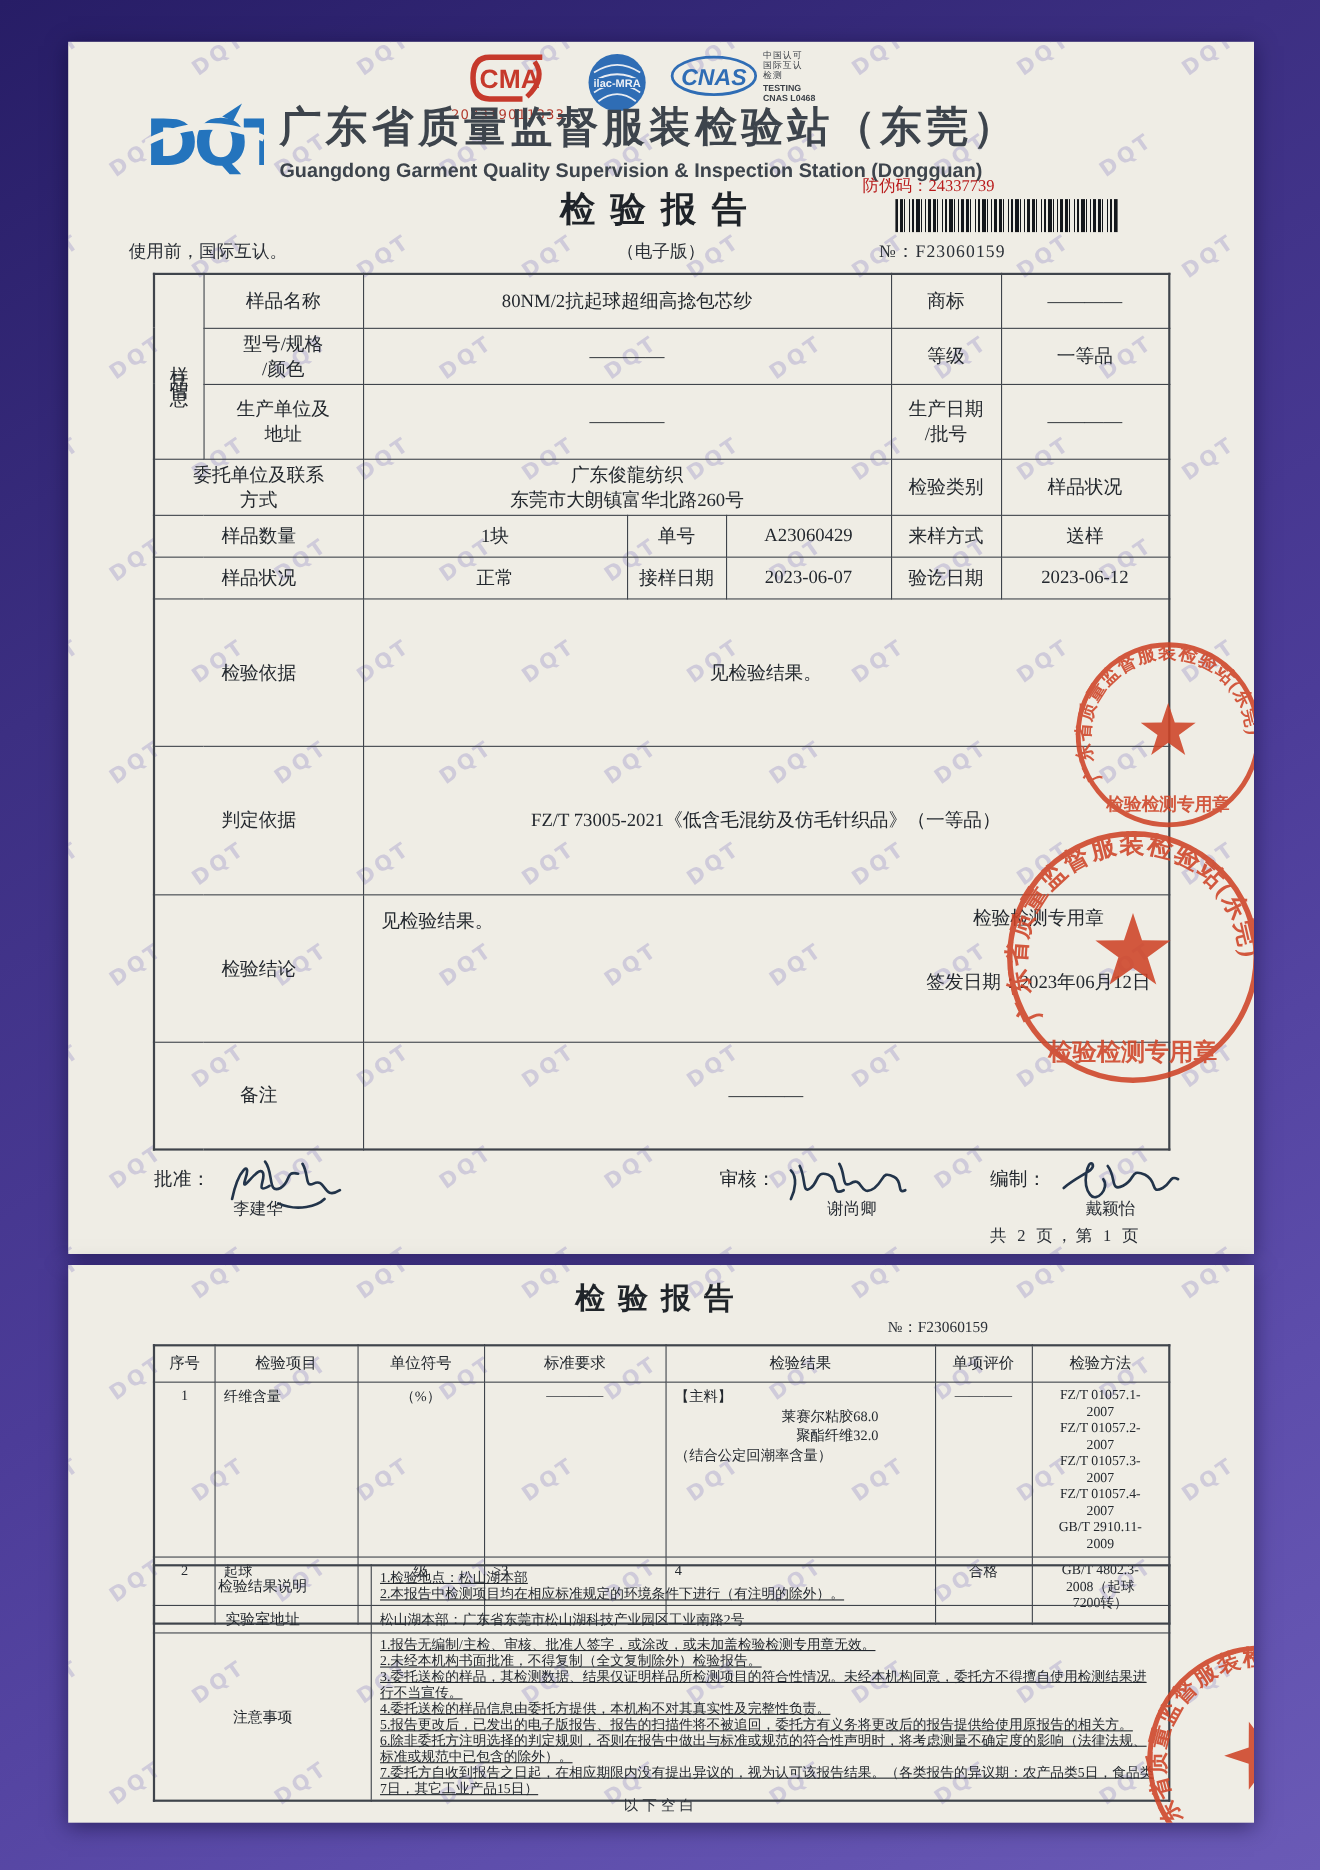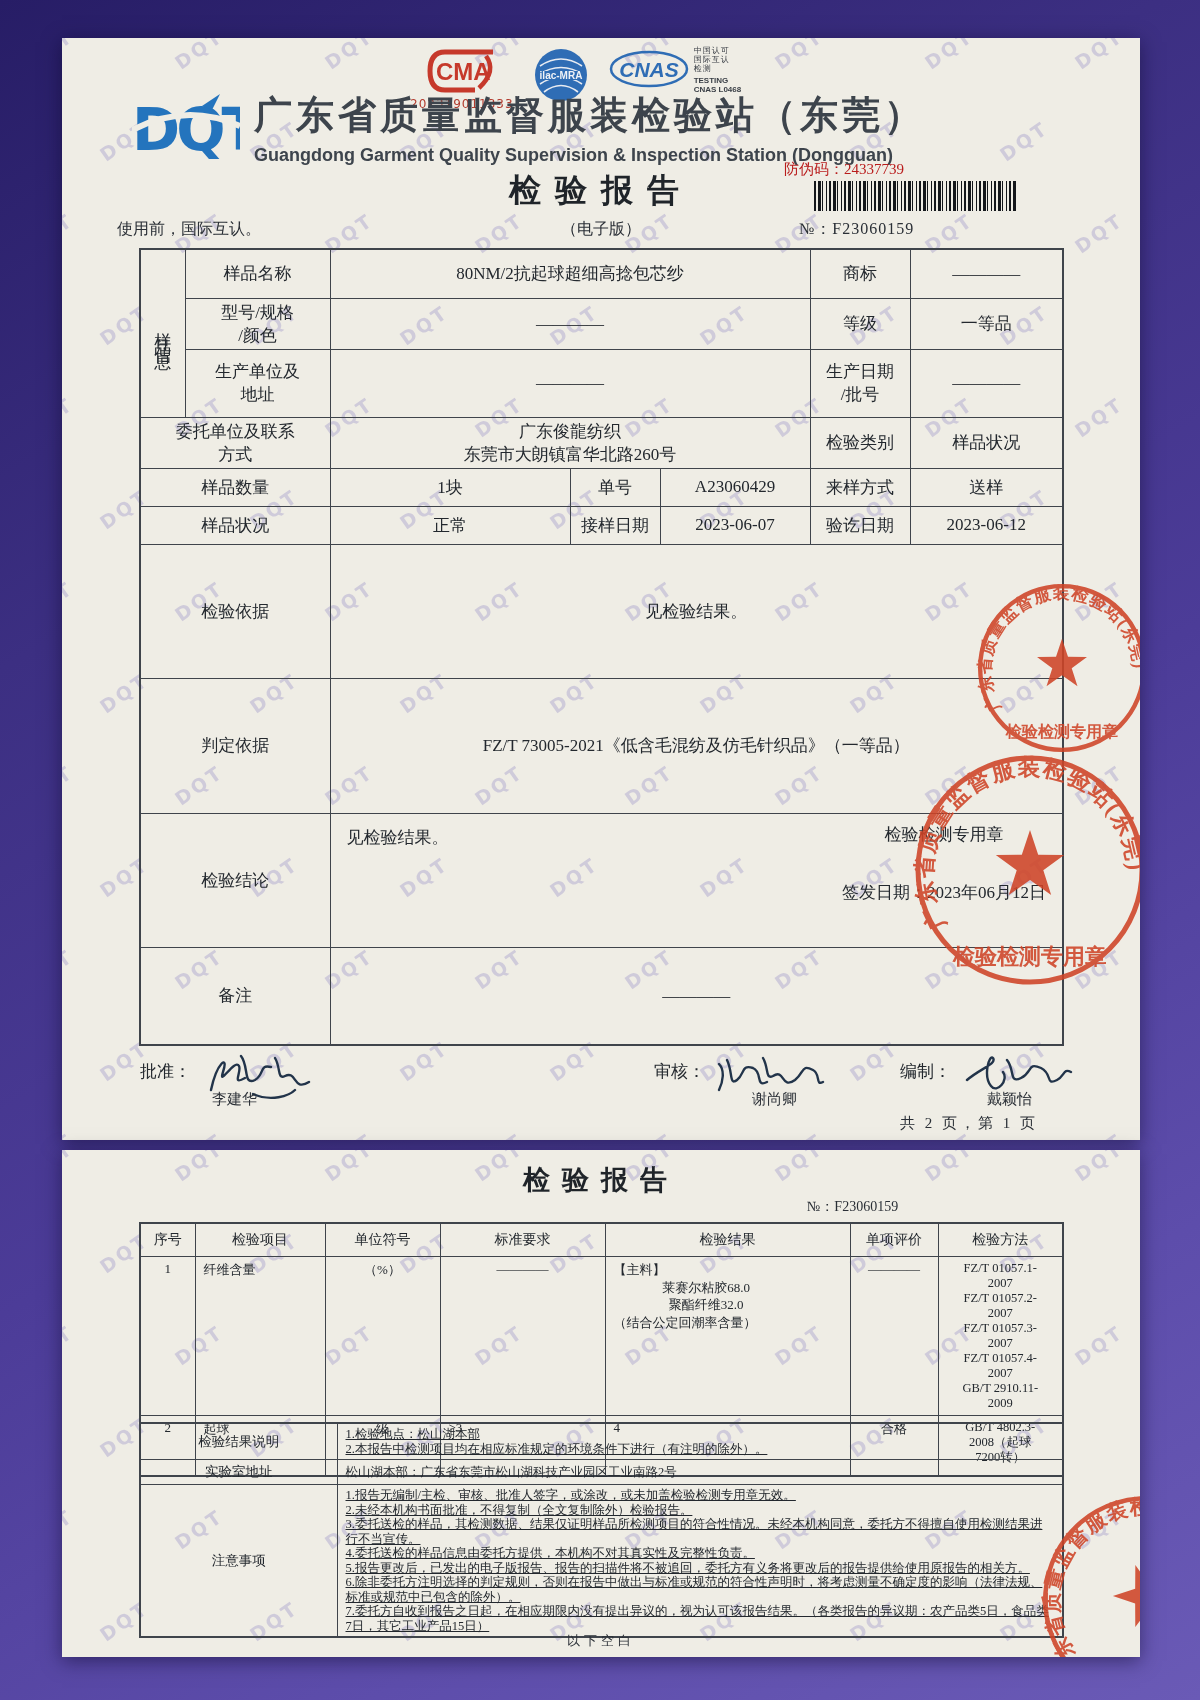--- a/index.html
+++ b/index.html
@@ -65,21 +65,21 @@
   .p2-title{position:absolute;top:12px;left:0;right:0;text-align:center;font-size:27px;font-weight:700;
     letter-spacing:12px;color:#1f2429;z-index:3;}
   .p2-no{position:absolute;top:48px;left:745px;font-size:14px;z-index:3;}
   .result-table{position:absolute;top:72px;left:77px;width:923px;border-collapse:collapse;table-layout:fixed;
     font-size:13px;border:2px solid #3f444b;z-index:3;}
   .result-table th,.result-table td{border:1px solid #3f444b;padding:4px 3px;color:#23282e;font-weight:400;}
   .result-table th{font-size:14px;height:24px;}
   .result-table td{vertical-align:top;text-align:center;}
   .method-cell div{white-space:pre-line;line-height:1.2;font-size:12.5px;text-align:center;}
   .r-title,.r-note{text-align:left;padding-left:5px;line-height:1.35;}
-  .r-line{display:flex;justify-content:center;padding:0 48px 0 5px;line-height:1.35;}
+  .r-line{display:flex;justify-content:flex-end;padding:0 48px 0 5px;line-height:1.35;}
   .left-cell{text-align:left !important;padding-left:8px !important;}
 
   .notes-table{position:absolute;top:272px;left:77px;width:923px;border-collapse:collapse;table-layout:fixed;
     border:2px solid #3f444b;font-size:12.5px;z-index:3;padding-left:16px;}
   .notes-table td{border:1px solid #3f444b;color:#23282e;padding:3px 8px;vertical-align:middle;}
   .notes-label{text-align:center;font-size:13.5px;}
   .notes-content div{line-height:1.16;text-decoration:underline;}
   .below-blank{position:absolute;top:482px;left:0;right:0;text-align:center;font-size:13px;letter-spacing:4px;z-index:3;}
 </style>
 </head>

